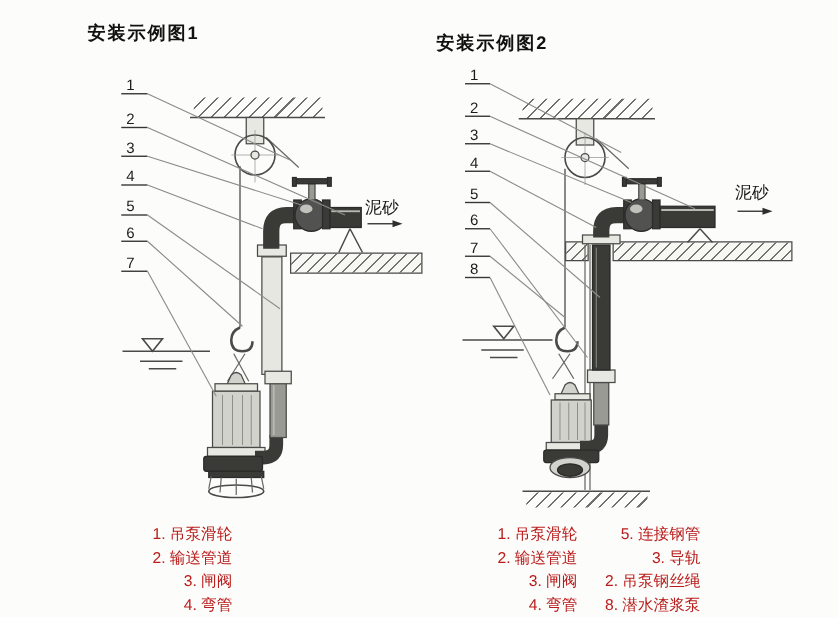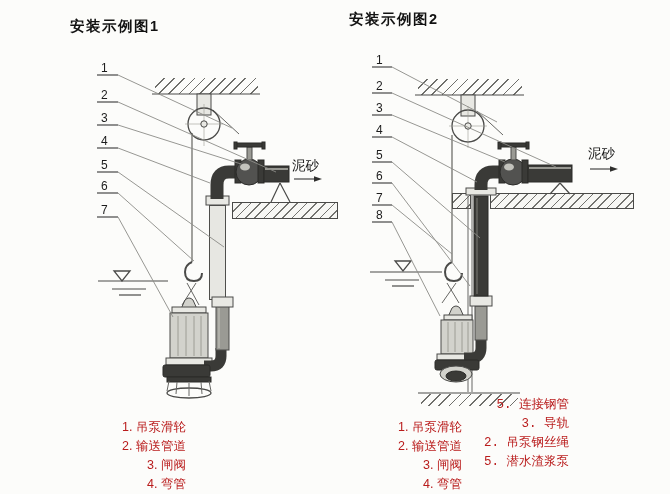--- a/index.html
+++ b/index.html
@@ -55,21 +55,21 @@
 
   <div class="hatch deco" style="left:155px;top:78px;width:103px;height:16px;"></div>
   <div class="hatch deco" style="left:418px;top:79px;width:104px;height:16px;"></div>
   <div class="platform deco" style="left:232px;top:202px;width:104px;height:15px;"></div>
   <div class="platform deco" style="left:452px;top:193px;width:17px;height:14px;"></div>
   <div class="platform deco" style="left:490px;top:193px;width:142px;height:14px;"></div>
   <div class="hatch deco" style="left:421px;top:394px;width:97px;height:12px;"></div>
   <div class="hose deco" style="left:209px;top:205px;width:15px;height:93px;"></div>
 
   <div class="fig-title txt" style="left:70px;top:17px;">安装示例图1</div>
-  <div class="fig-title txt" style="left:349px;top:10px;">安装示例图2</div>
+  <div class="fig-title txt" style="left:349px;top:25px;">安装示例图2</div>
 
   <svg width="670" height="494" viewBox="0 0 670 494">
 
     <g>
       <line x1="152" y1="94" x2="260" y2="94" class="s"></line>
 
       <g>
         <rect x="197" y="94" width="14" height="21" class="lightfill"></rect>
         <line x1="213" y1="110" x2="239" y2="134" class="thin2"></line>
         <circle cx="204" cy="124" r="16" class="nofill"></circle>
@@ -314,20 +314,20 @@
     <div>2. 输送管道</div>
     <div>3. 闸阀</div>
     <div>4. 弯管</div>
   </div>
   <div class="legend-col txt" style="left:398px;top:418px;">
     <div>1. 吊泵滑轮</div>
     <div>2. 输送管道</div>
     <div>3. 闸阀</div>
     <div>4. 弯管</div>
   </div>
-  <div class="legend-col txt" style="left:484px;top:396px;font-family:Liberation Mono, monospace;">
+  <div class="legend-col txt" style="left:484px;top:418px;">
     <div>5. 连接钢管</div>
     <div>3. 导轨</div>
     <div>2. 吊泵钢丝绳</div>
-    <div>5. 潜水渣浆泵</div>
+    <div>8. 潜水渣浆泵</div>
   </div>
 
 </div>
 
 </body></html>

